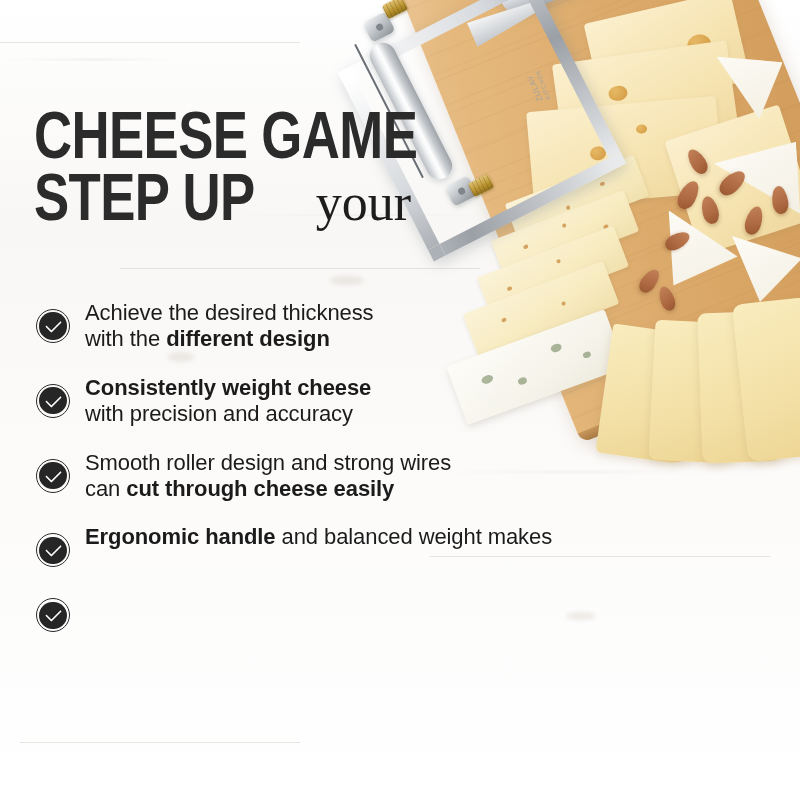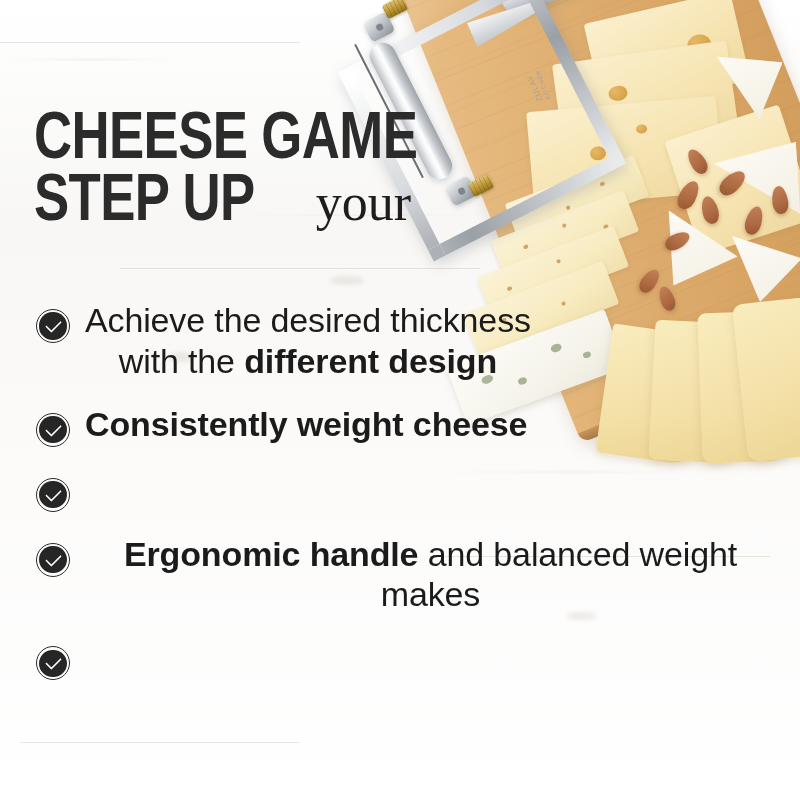--- a/index.html
+++ b/index.html
@@ -110,21 +110,21 @@
 
   
   .bullets{position:absolute;left:36px;top:300px;width:740px;z-index:7;}
   .bullet{display:flex;align-items:flex-start;margin-bottom:22px;}
   .chk{flex:0 0 auto;width:34px;height:34px;margin-top:9px;margin-right:15px;position:relative;}
   .chk-ring{position:absolute;inset:0;border-radius:50%;border:1.6px solid #2a2a2a;}
   .chk-fill{position:absolute;inset:3.4px;border-radius:50%;background:#262626;}
   .chk-tick{position:absolute;left:10px;top:11px;width:13px;height:7px;
     border-left:2.7px solid #fff;border-bottom:2.7px solid #fff;
     transform:rotate(-45deg);border-radius:1px;}
-  .btext{font-size:34px;line-height:1.20;color:#1b1b1b;font-weight:400;letter-spacing:-.004em;text-align:center;}
+  .btext{font-size:22px;line-height:1.20;color:#1b1b1b;font-weight:400;letter-spacing:-.004em;}
   .btext b{font-weight:700;}
 </style>
 </head>
 <body>
 
 <div id="stage">
 
   <div class="bg-base"></div>
   <div class="bg-grain"></div>
   <div class="grain-line" style="left:0;top:42px;width:300px;"></div>
@@ -252,28 +252,33 @@
     </div>
 
     <div class="bullet">
       <span class="chk">
         <span class="chk-ring"></span>
           <span class="chk-fill"></span>
           <span class="chk-tick"></span>
       </span>
       <span class="btext">
         <b>Consistently weight cheese</b><br>
-      </span>
-    </div>
-
-    <div class="bullet">
-      <span class="chk">
-        <span class="chk-ring"></span>
-          <span class="chk-fill"></span>
-          <span class="chk-tick"></span>
+        <span>with precision and accuracy</span>
+      </span>
+    </div>
+
+    <div class="bullet">
+      <span class="chk">
+        <span class="chk-ring"></span>
+          <span class="chk-fill"></span>
+          <span class="chk-tick"></span>
+      </span>
+      <span class="btext">
+        <span>Smooth roller design and strong wires</span><br>
+        <span>can </span><b>cut through cheese easily</b>
       </span>
     </div>
 
     <div class="bullet">
       <span class="chk">
         <span class="chk-ring"></span>
           <span class="chk-fill"></span>
           <span class="chk-tick"></span>
       </span>
       <span class="btext">

